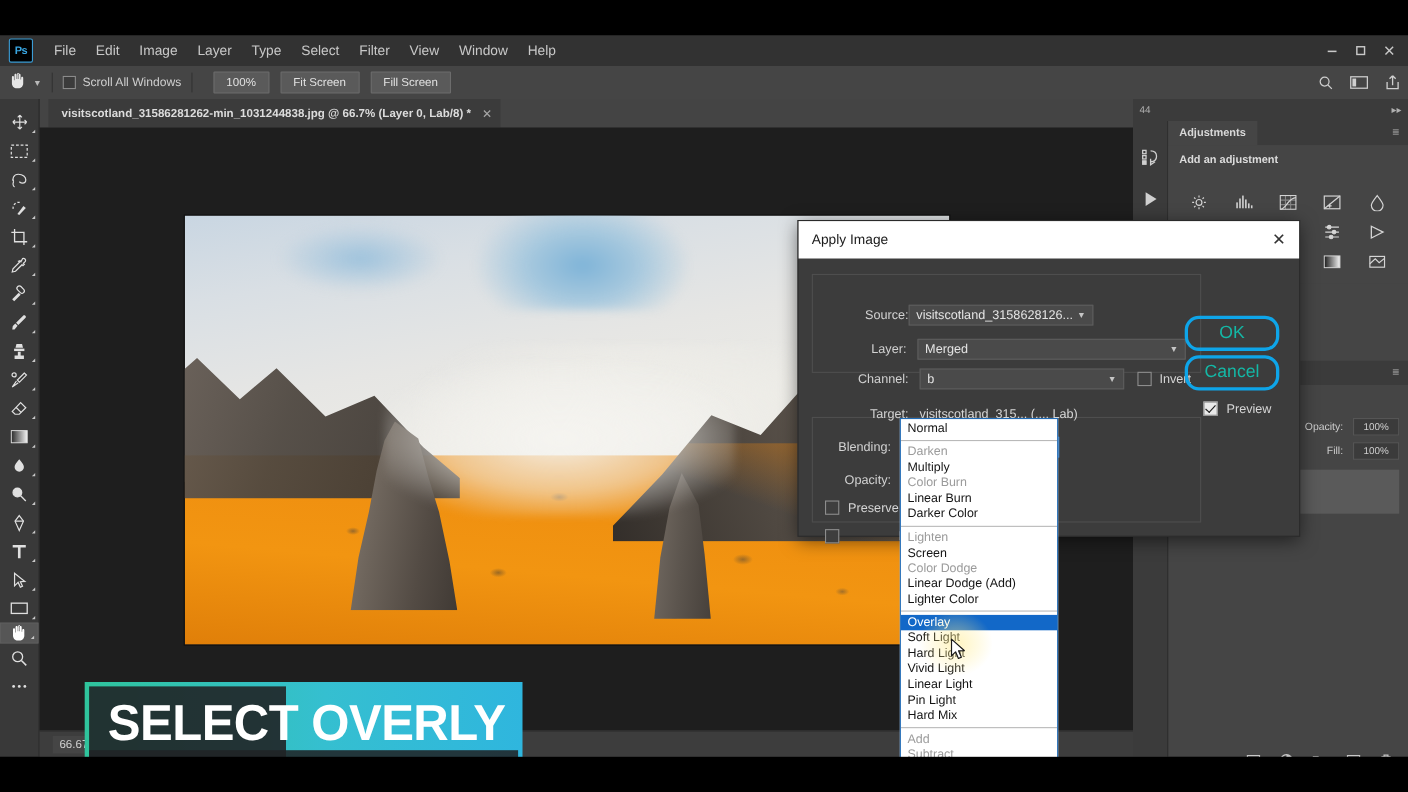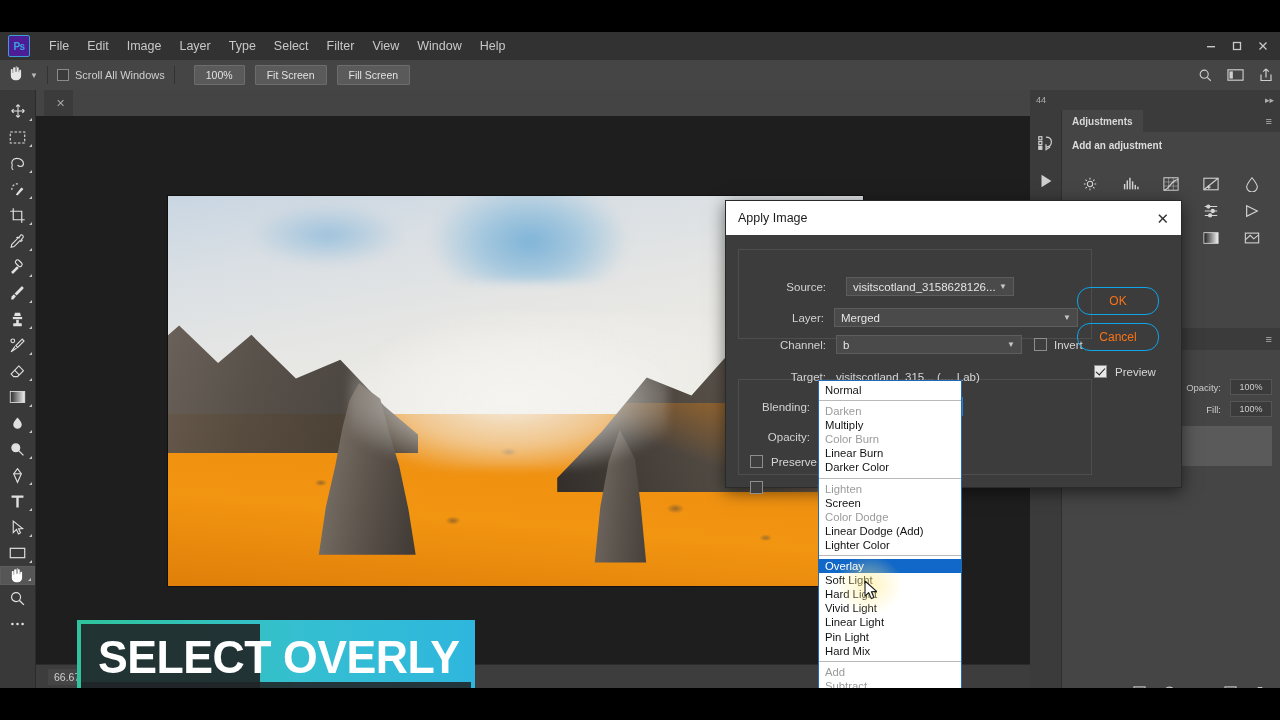--- a/index.html
+++ b/index.html
@@ -9,21 +9,21 @@
   
   .bar-top{position:absolute;left:0;top:0;width:1280px;height:32px;background:#000;z-index:60;}
   .bar-bottom{position:absolute;left:0;top:688px;width:1280px;height:32px;background:#000;z-index:60;}
 
   
   .ps{position:absolute;left:0;top:32px;width:1280px;height:656px;background:#323232;}
 
   
   .menubar{position:absolute;left:0;top:0;width:1280px;height:28px;background:#323232;
            display:flex;align-items:center;}
-  .ps-logo{width:20px;height:20px;margin-left:8px;margin-right:10px;background:#4c1d95;
+  .ps-logo{width:20px;height:20px;margin-left:8px;margin-right:10px;background:#000000;
            border:1px solid #3b9dd6;border-radius:2px;color:#39a5e0;font-size:10px;font-weight:bold;
            display:flex;align-items:center;justify-content:center;letter-spacing:-.5px;text-align:center;}
   .menu-item{color:#c8c8c8;font-size:12.5px;padding:4px 9px;white-space:nowrap;}
   .wincontrols{position:absolute;right:4px;top:0;height:28px;display:flex;align-items:center;}
   .wc{width:26px;height:22px;display:flex;align-items:center;justify-content:center;color:#c9c9c9;font-size:13px;}
 
   
   .optionsbar{position:absolute;left:0;top:28px;width:1280px;height:30px;background:#454545;
               border-bottom:1px solid #2b2b2b;display:flex;align-items:center;}
   .opt-tool{margin-left:8px;display:flex;align-items:center;gap:5px;}
@@ -158,22 +158,22 @@
   .lbl{color:#d2d2d2;font-size:11.5px;text-align:right;}
   .sel{background:#4a4a4a;border:1px solid #5d5d5d;color:#e4e4e4;font-size:11.5px;height:19px;
        display:flex;align-items:center;padding:0 6px;position:relative;box-sizing:border-box;}
   .sel .cv{position:absolute;right:6px;color:#c6c6c6;font-size:8px;}
   .sel.hl{border:1px solid #2f7fd0;}
   .txtv{color:#d6d6d6;font-size:11.5px;}
   .dcb{width:11px;height:11px;border:1px solid #8d8d8d;background:#3e3e3e;position:relative;}
   .dcb.on{background:#e9e9e9;}
   .dcb.on:after{content:"";position:absolute;left:3px;top:0px;width:4px;height:8px;
      border:solid #1d1d1d;border-width:0 1.7px 1.7px 0;transform:rotate(42deg);}
-  .dbtn{position:absolute;width:80px;height:26px;border:1px solid #0ea5e9;border-radius:13px;
-        color:#f97316;font-size:12px;display:flex;align-items:center;justify-content:center;background:transparent;}
+  .dbtn{position:absolute;width:80px;height:26px;border:3px solid #0ea5e9;border-radius:13px;
+        color:#14b8a6;font-size:16px;display:flex;align-items:center;justify-content:center;background:transparent;}
   .numfield{background:#4a4a4a;border:1px solid #5d5d5d;color:#e4e4e4;font-size:11.5px;height:19px;
             width:46px;display:flex;align-items:center;padding:0 5px;box-sizing:border-box;}
 
   
   .ddl{position:absolute;left:818px;top:348px;width:144px;background:#fff;border:1px solid #1f6ab5;
        z-index:55;padding:2px 0 0 0;box-sizing:border-box;overflow:hidden;max-height:334px;}
   .ddi{height:14.1px;line-height:14.1px;font-size:11.3px;color:#141414;padding:0 6px;white-space:nowrap;}
   .ddi.dim{color:#9b9b9b;}
   .ddi.active{background:#1268c8;color:#fff;}
   .ddsep{height:1px;background:#b9b9b9;margin:3px 0;}
@@ -259,20 +259,21 @@
               <path d="M3 7.5v6h10v-6" fill="none" stroke="#cfcfcf" stroke-width="1.2"></path>
               <path d="M8 10.5V1.8 M8 1.8 L5.2 4.6 M8 1.8 L10.8 4.6" fill="none" stroke="#cfcfcf" stroke-width="1.2"></path>
             </svg>
         </div>
       </div>
     </div>
 
     <div class="collapse-arrows">»</div>
     <div class="tabstrip">
       <div class="doctab">
+        <span class="t">visitscotland_31586281262-min_1031244838.jpg @ 66.7%  (Layer 0, Lab/8) *</span>
         <span class="x">✕</span>
       </div>
     </div>
 
     <div class="toolbar">
       <div class="tool">
         <svg width="16" height="16" viewBox="0 0 20 20" fill="none" stroke="#e0e0e0" stroke-width="1.3">
             <path d="M10 2v16M2 10h16M10 2l-2.4 2.6M10 2l2.4 2.6M10 18l-2.4-2.6M10 18l2.4-2.6M2 10l2.6-2.4M2 10l2.6 2.4M18 10l-2.6-2.4M18 10l-2.6 2.4"></path>
           </svg>
         <span class="corner"></span>
@@ -656,21 +657,21 @@
         <span class="t">Apply Image</span>
         <span class="x">✕</span>
       </div>
       <div class="dlg-body">
 
         <div class="grp grp1"></div>
         <div class="grp grp2"></div>
 
         <div class="row" style="left:22px;top:42px;width:330px;">
           <span class="lbl" style="width:78px;">Source:</span>
-          <span class="sel" style="width:168px;margin-left:20px;">
+          <span class="sel" style="width:168px;margin-left:0;">
             <span>visitscotland_3158628126...</span>
             <span class="cv">▼</span>
           </span>
         </div>
 
         <div class="row" style="left:22px;top:73px;width:330px;">
           <span class="lbl" style="width:78px;">Layer:</span>
           <span class="sel" style="width:250px;margin-left:10px;">
             <span>Merged</span>
             <span class="cv">▼</span>

